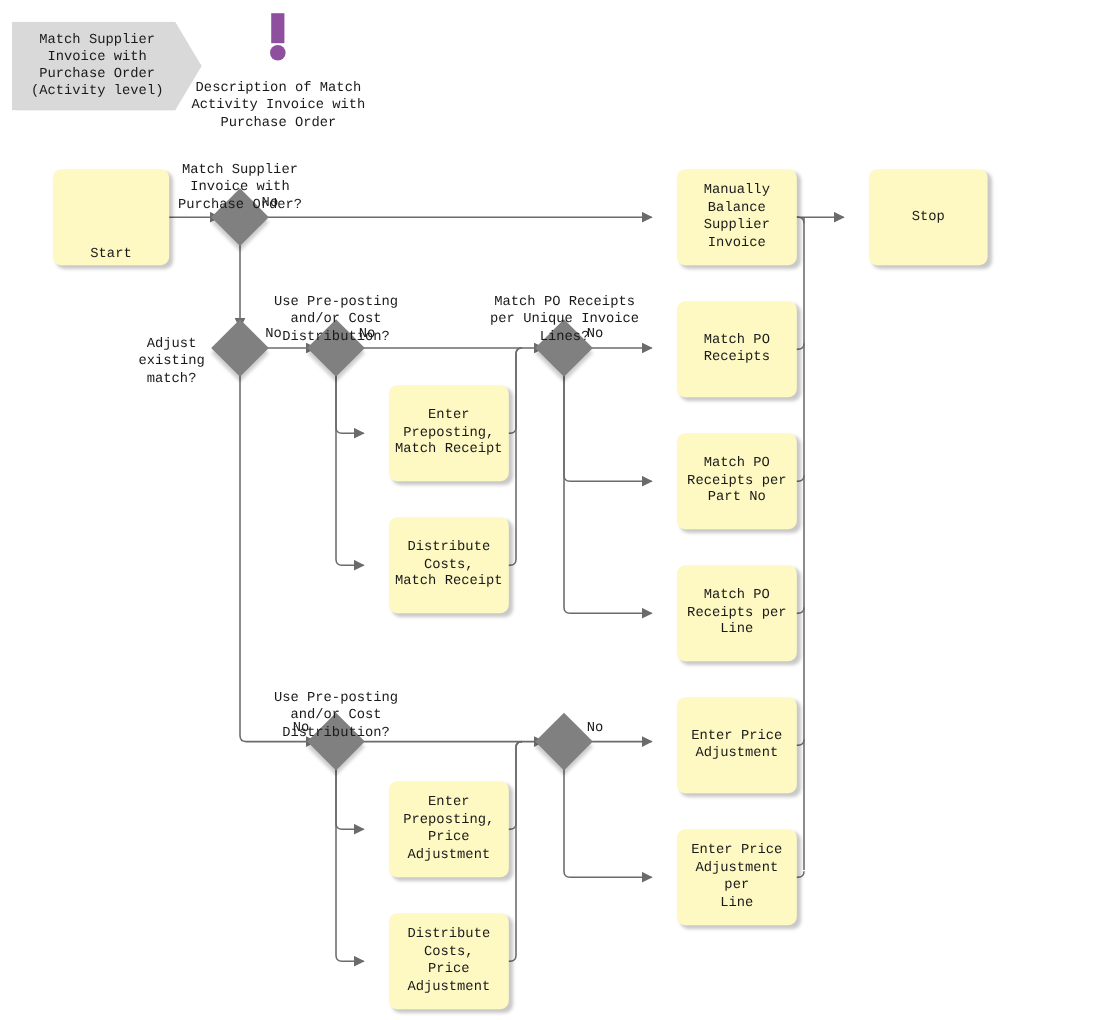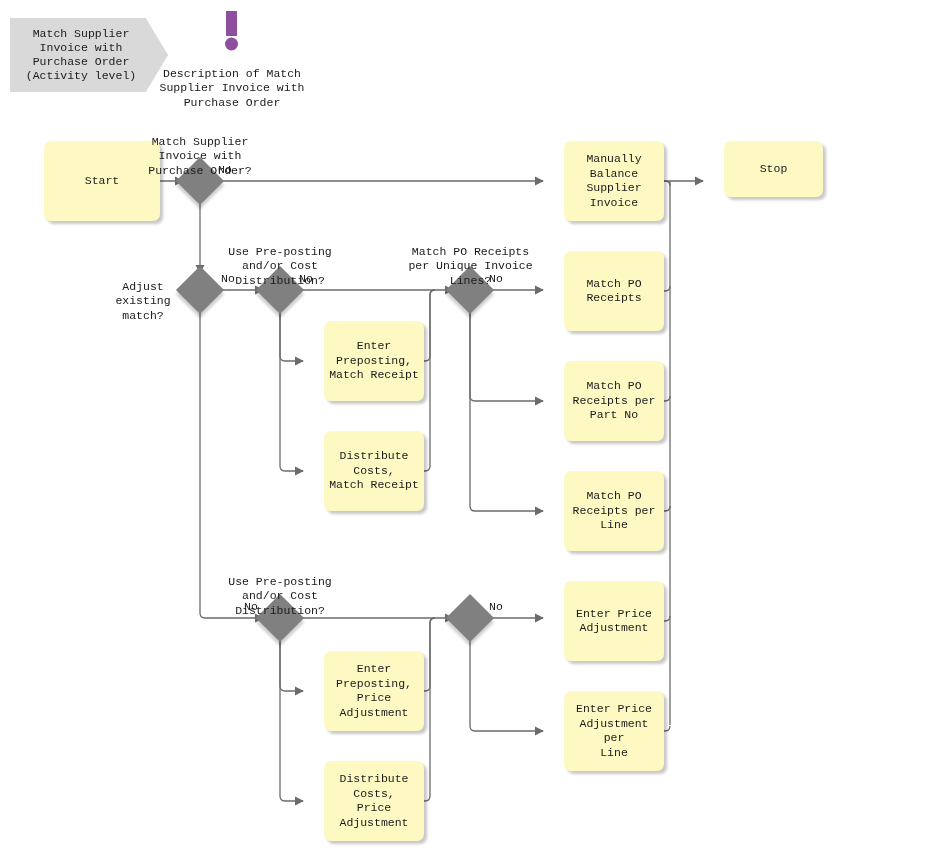--- a/index.html
+++ b/index.html
@@ -121,35 +121,35 @@
 (Activity level)</span>
   </div>
 
   <svg class="bang" style="left:219px;top:10px;width:26px;height:42px;" viewBox="0 0 26 42">
     <rect x="7" y="1" width="11" height="25" fill="#8e4f9e"></rect>
     <circle cx="12.5" cy="34" r="6.5" fill="#8e4f9e"></circle>
   </svg>
 
   <div class="note-text" style="left:152px;top:52px;width:160px;">
     <span>Description of Match
-Supplier Invoice with
+Activity Invoice with
 Purchase Order</span>
   </div>
 
-  <div class="node proc" style="left:31px;top:141px;width:116px;height:80px;">
+  <div class="node proc" style="left:31px;top:141px;width:97px;height:80px;align-items:flex-end;">
     <span>Start</span>
   </div>
 
   <div class="node proc" style="left:551px;top:141px;width:100px;height:80px;">
     <span>Manually
 Balance Supplier
 Invoice</span>
   </div>
 
-  <div class="node proc" style="left:711px;top:141px;width:99px;height:56px;">
+  <div class="node proc" style="left:711px;top:141px;width:99px;height:80px;">
     <span>Stop</span>
   </div>
 
   <div class="node proc" style="left:311px;top:321px;width:100px;height:80px;">
     <span>Enter
 Preposting,
 Match Receipt</span>
   </div>
 
   <div class="node proc" style="left:311px;top:431px;width:100px;height:80px;">

